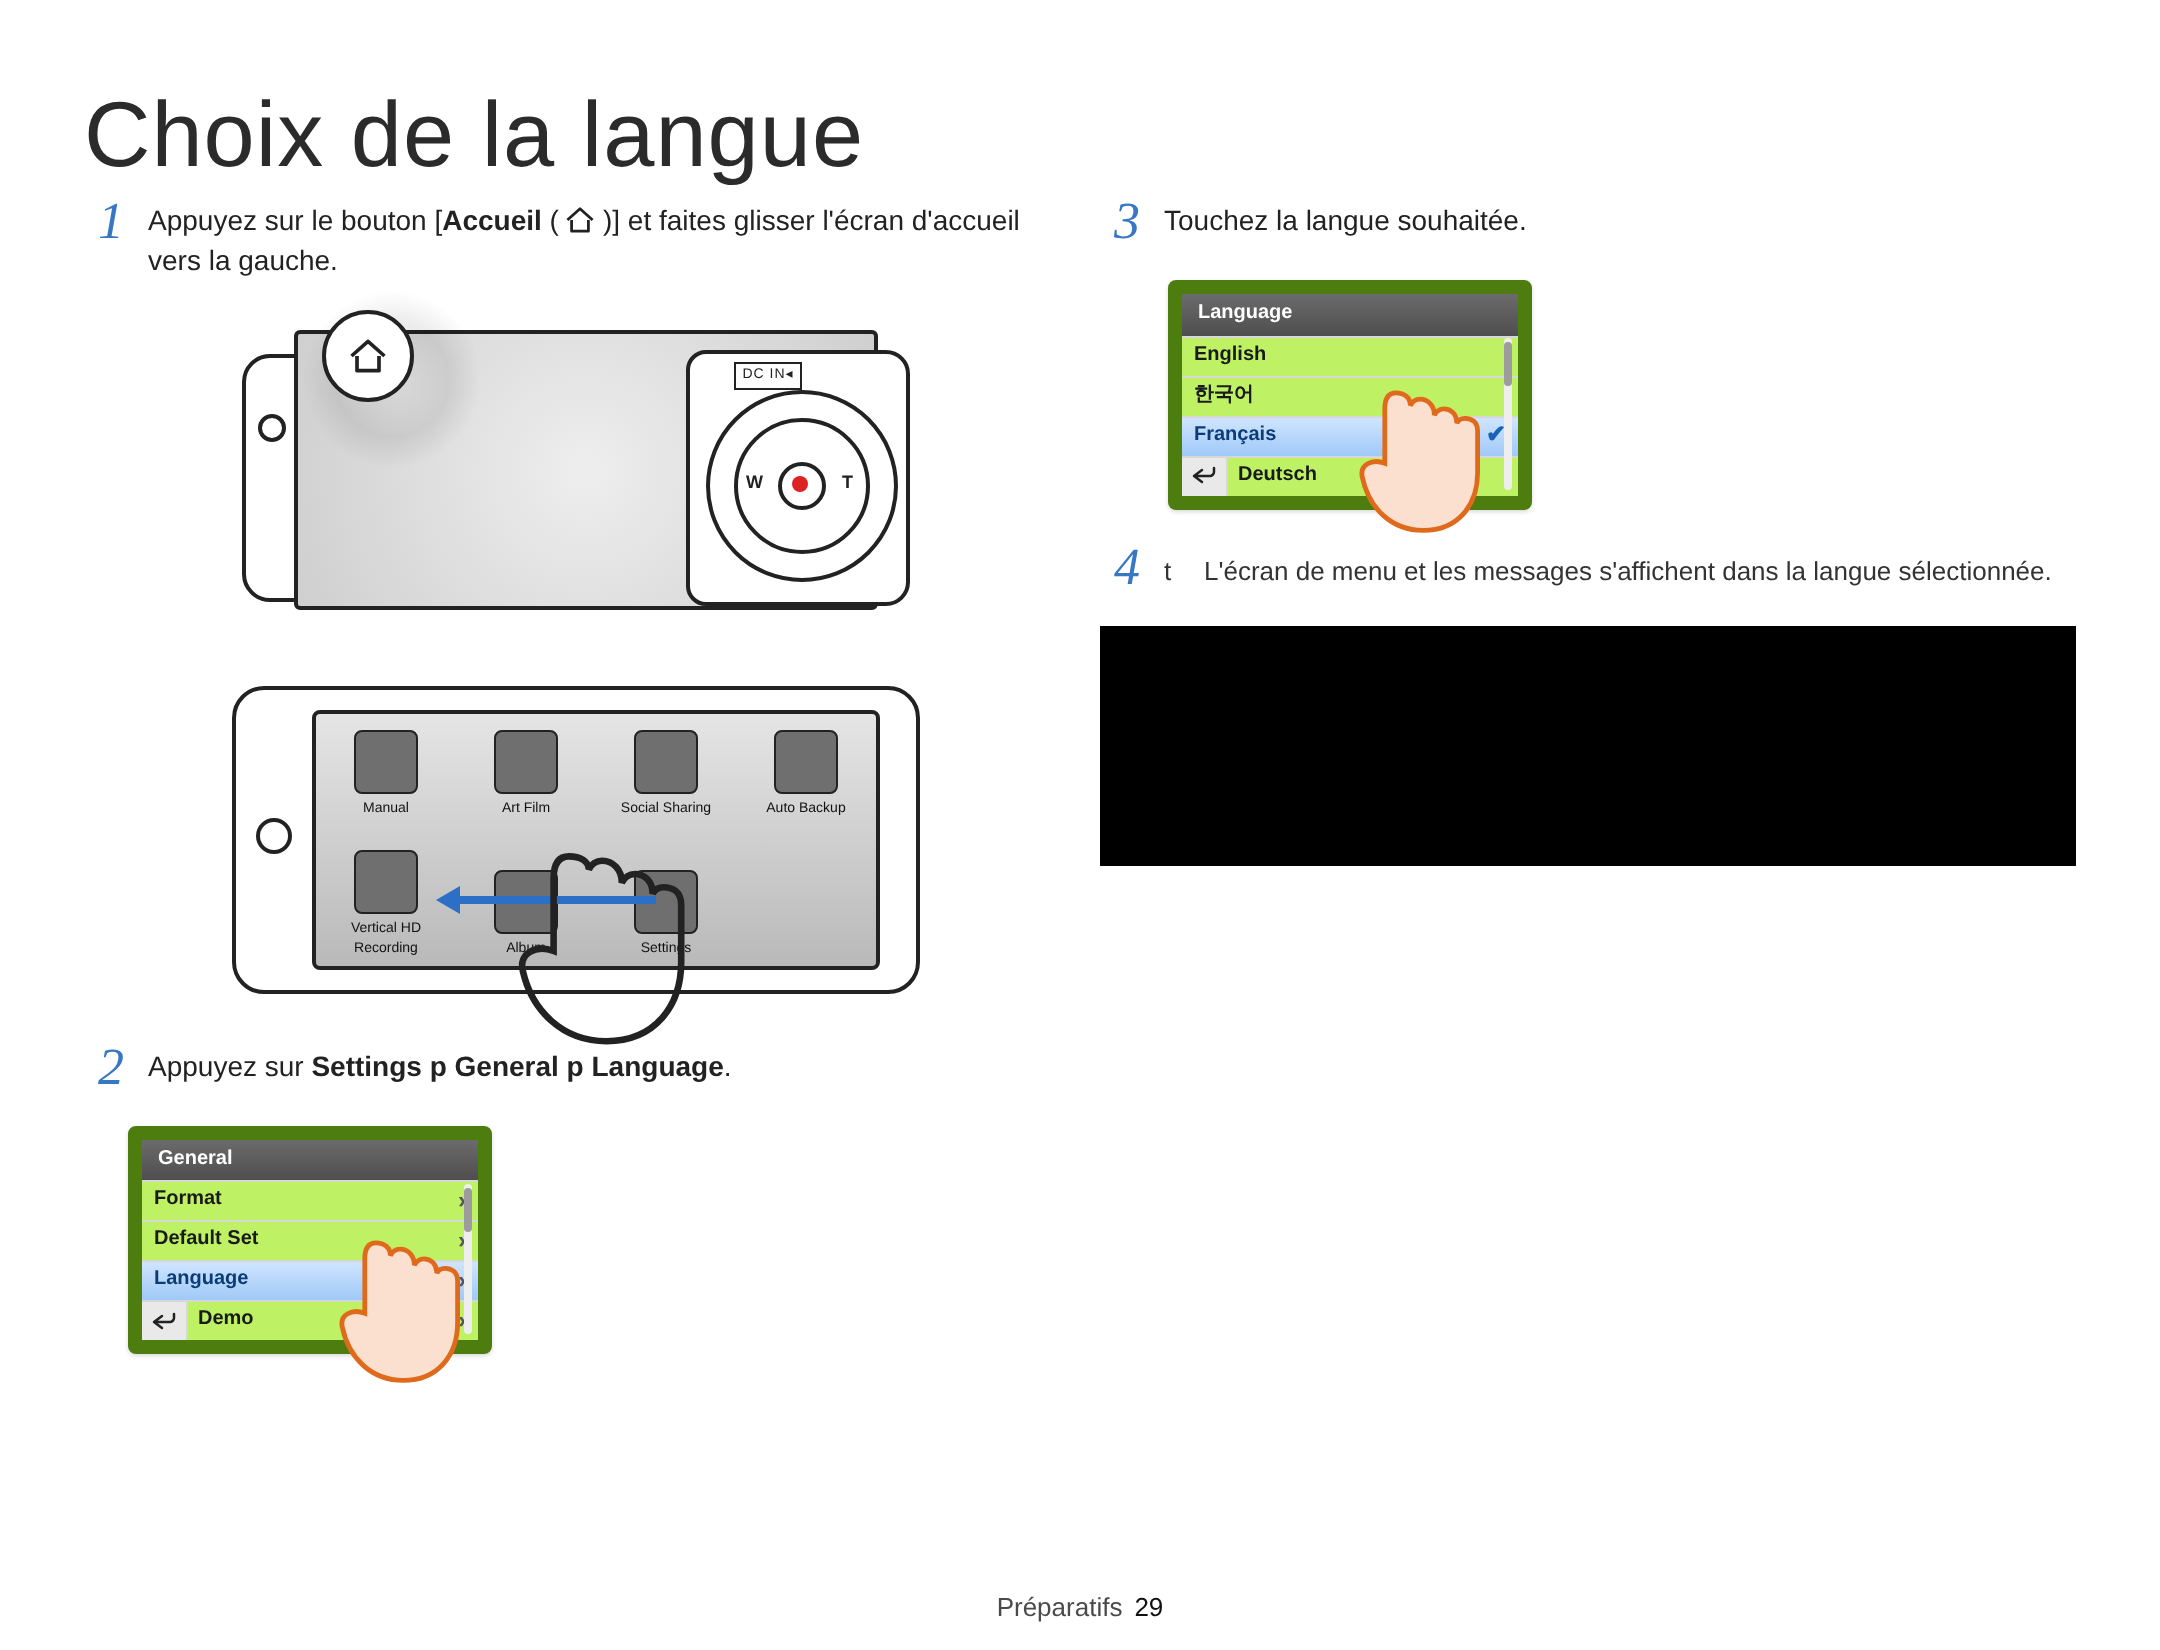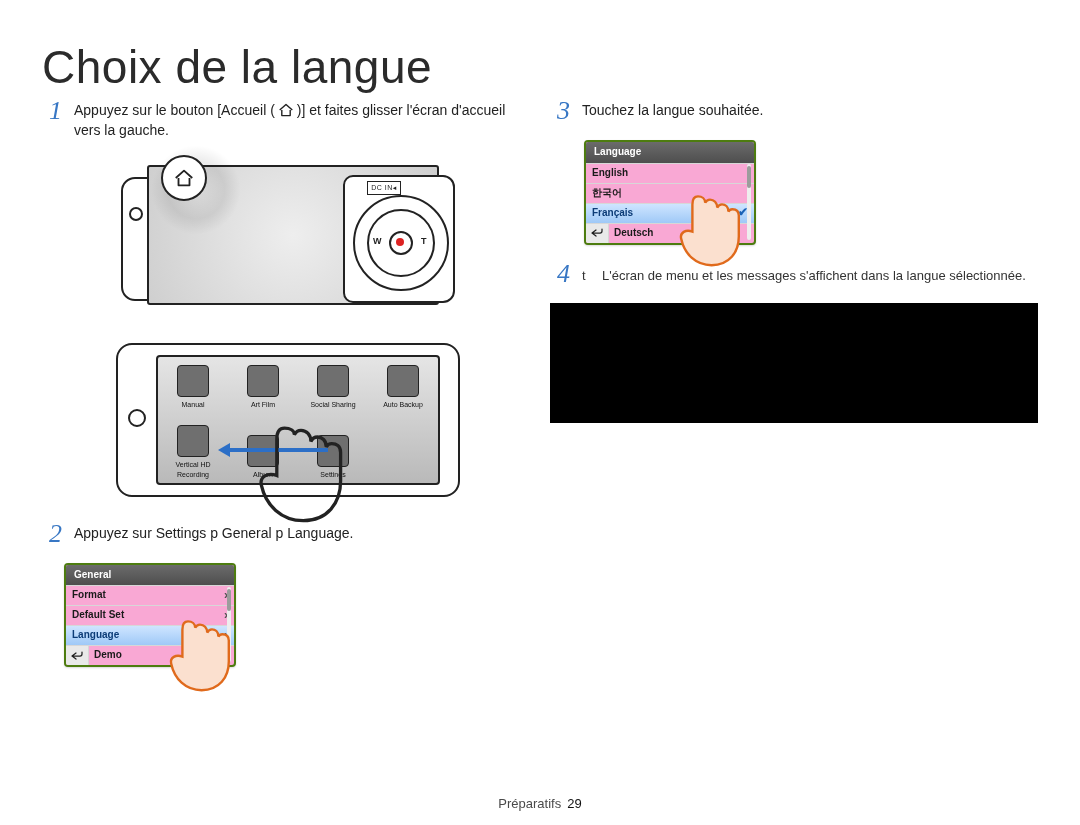--- a/index.html
+++ b/index.html
@@ -66,21 +66,21 @@
     display: flex;
     gap: 8px;
     margin-top: 4px;
     font-size: 13px;
     color: #333;
   }
   .bullet .bmark {
     width: 12px;
     flex: 0 0 12px;
   }
-  b, .bold { font-weight: 400; }
+  b, .bold { font-weight: 700; }
 
   
   .home-icon-inline {
     display: inline-flex;
     vertical-align: middle;
     position: relative;
     top: -1px;
     margin: 0 2px;
   }
   .home-icon-inline svg { width: 18px; height: 14px; }
@@ -276,24 +276,24 @@
   .hand {
     position:absolute;
   }
   .hand svg { width:100%; height:100%; }
 
   
   .panel {
     width: 168px;
     position: relative;
     font-size: 10px;
-    border: 2px solid #4d7c0f;
+    border: 7px solid #4d7c0f;
     border-radius: 4px;
     overflow: hidden;
-    background: #f9a8d4;
+    background: #bef264;
     box-shadow: 0 1px 2px rgba(0,0,0,0.15);
   }
   .panel .p-hdr {
     background: linear-gradient(#6b6b6b,#4e4e4e);
     color: #fff;
     font-weight: 600;
     padding: 3px 8px;
   }
   .panel .p-row {
     display:flex; align-items:center;

